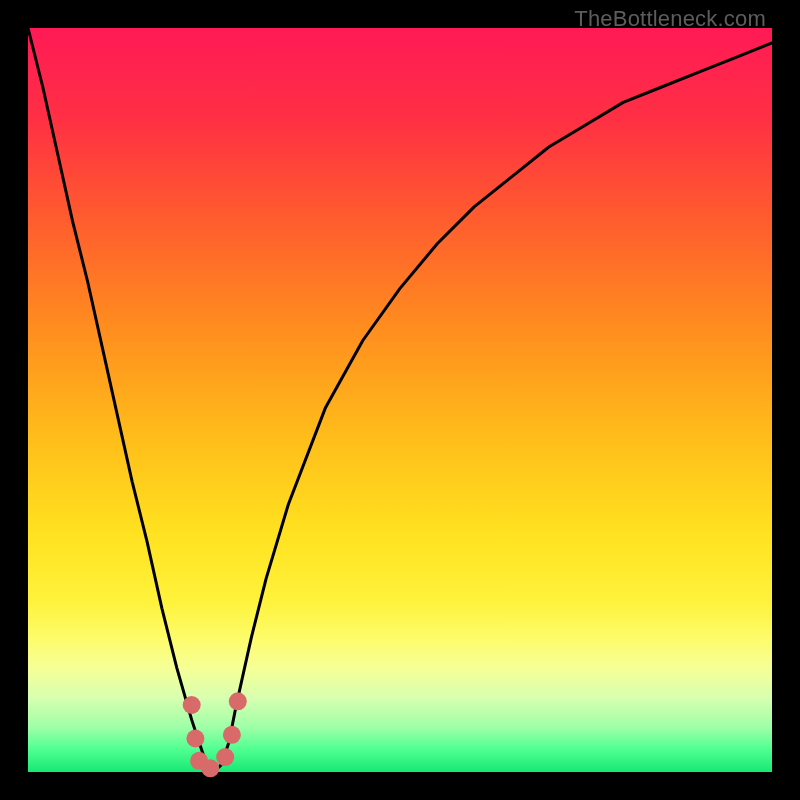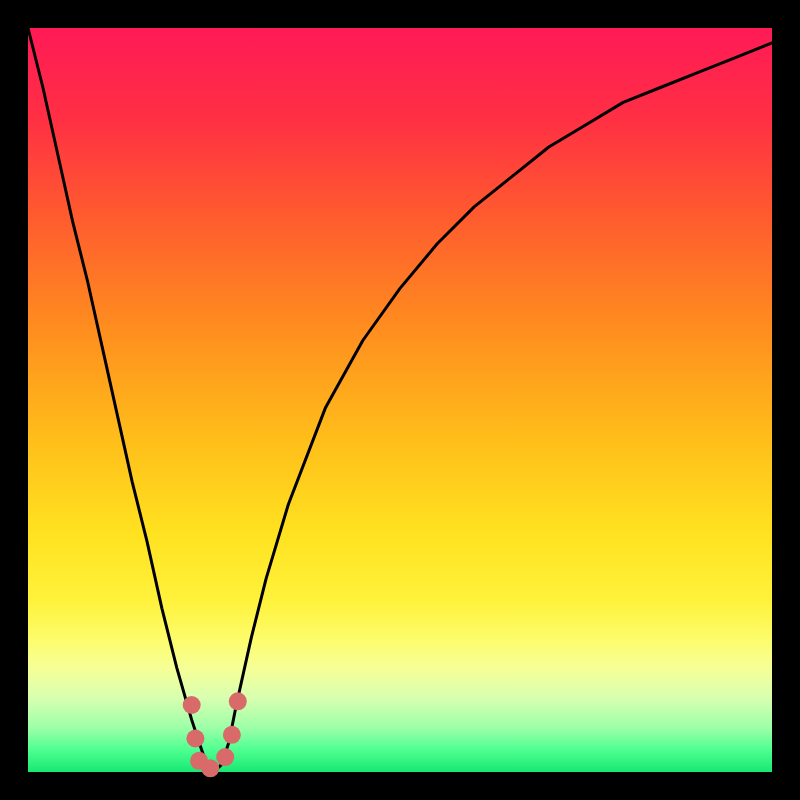--- a/index.html
+++ b/index.html
@@ -67,13 +67,14 @@
           <circle cx="163.7" cy="677.0" r="9" fill="#d86a6a"></circle>
           <circle cx="167.4" cy="710.5" r="9" fill="#d86a6a"></circle>
           <circle cx="171.1" cy="732.8" r="9" fill="#d86a6a"></circle>
           <circle cx="182.3" cy="740.3" r="9" fill="#d86a6a"></circle>
           <circle cx="197.2" cy="729.1" r="9" fill="#d86a6a"></circle>
           <circle cx="203.9" cy="706.8" r="9" fill="#d86a6a"></circle>
           <circle cx="209.8" cy="673.3" r="9" fill="#d86a6a"></circle>
         </g>
     </svg>
   </div>
+  <div class="watermark">TheBottleneck.com</div>
 </div>
 
 </body></html>

